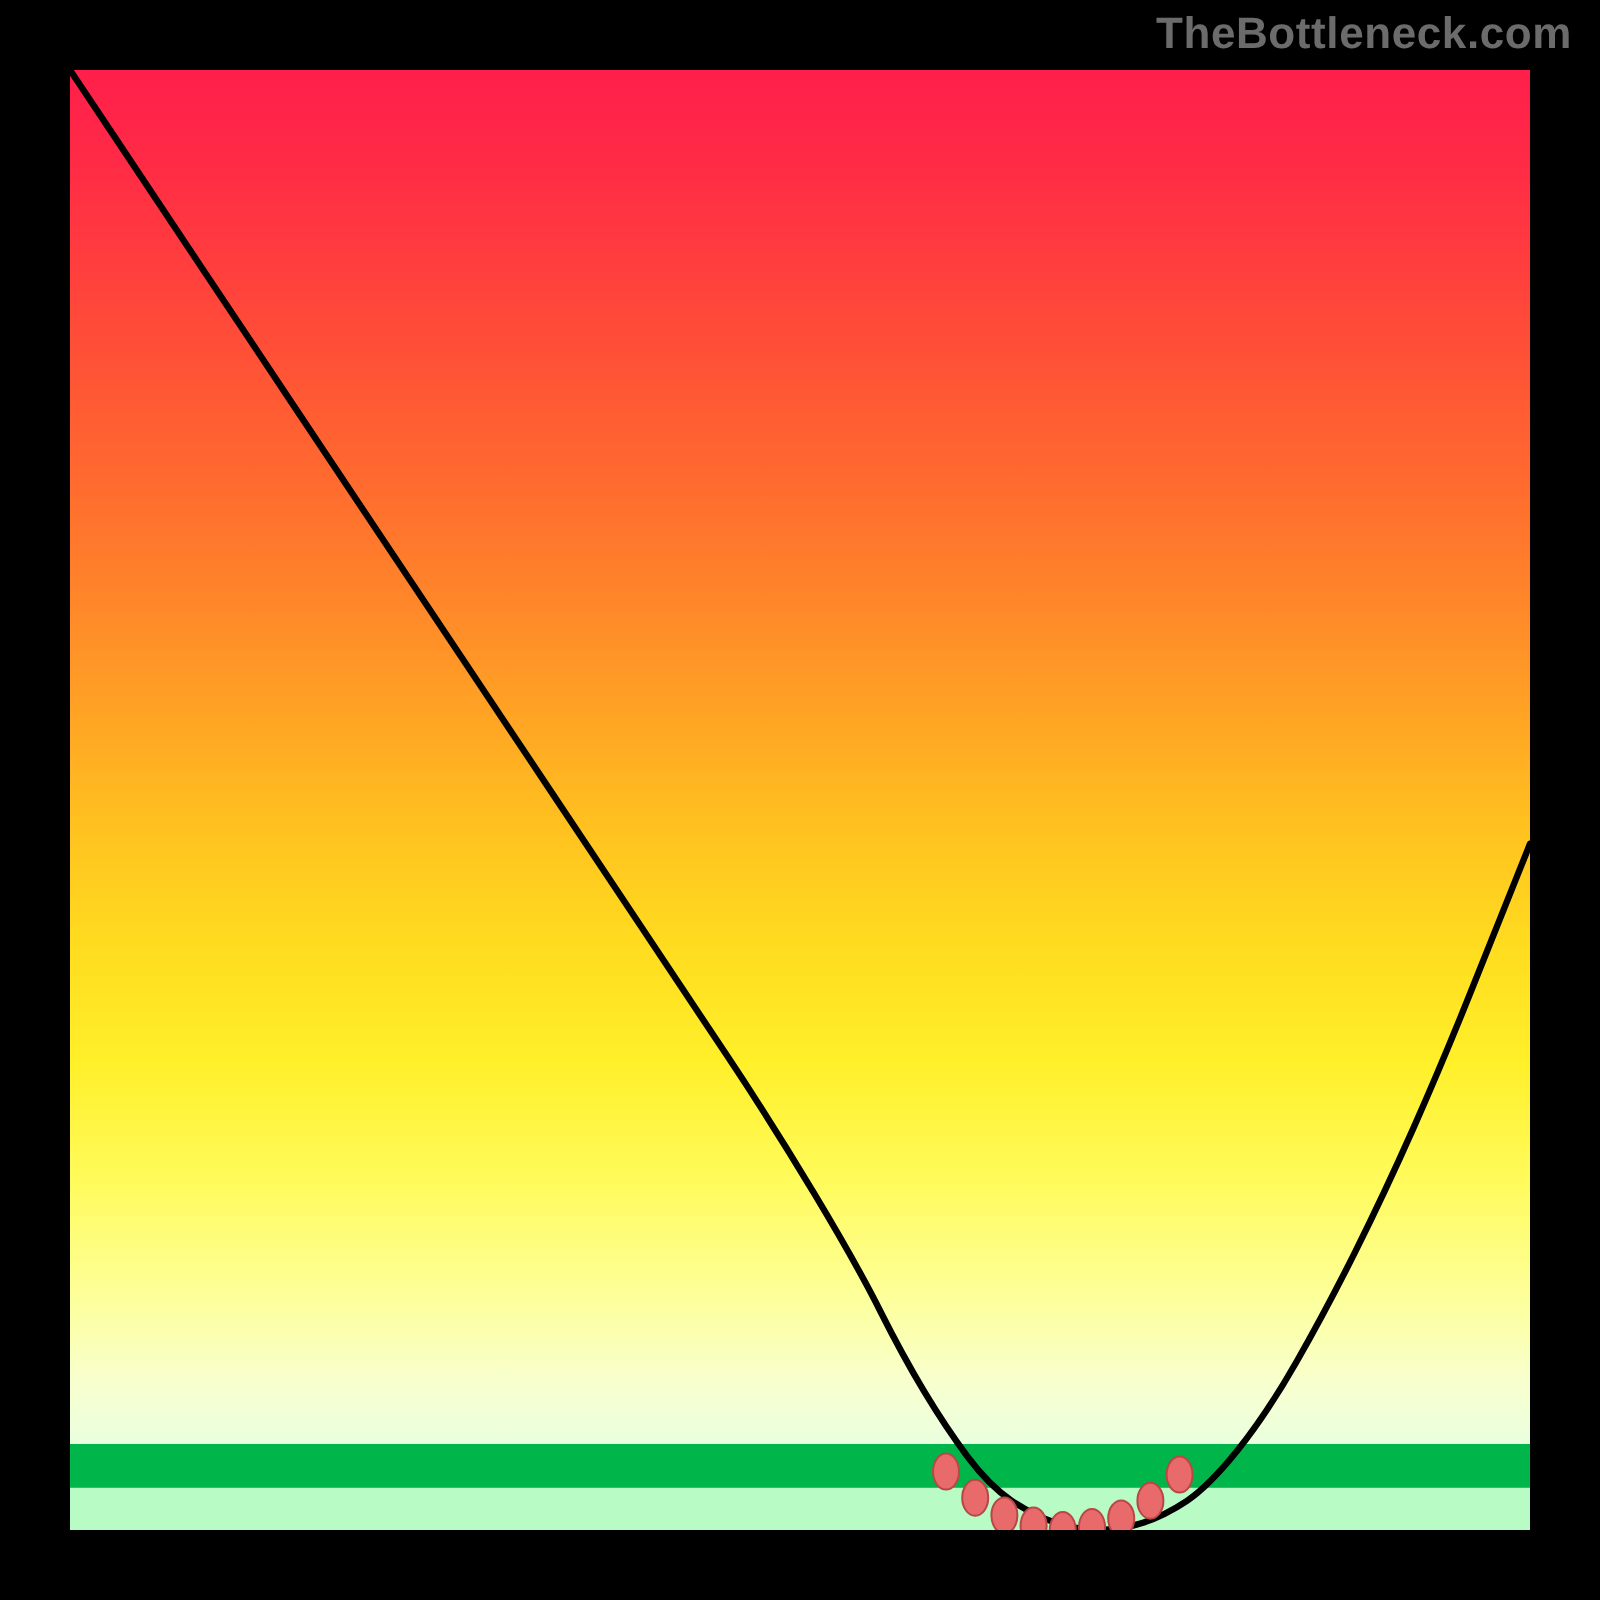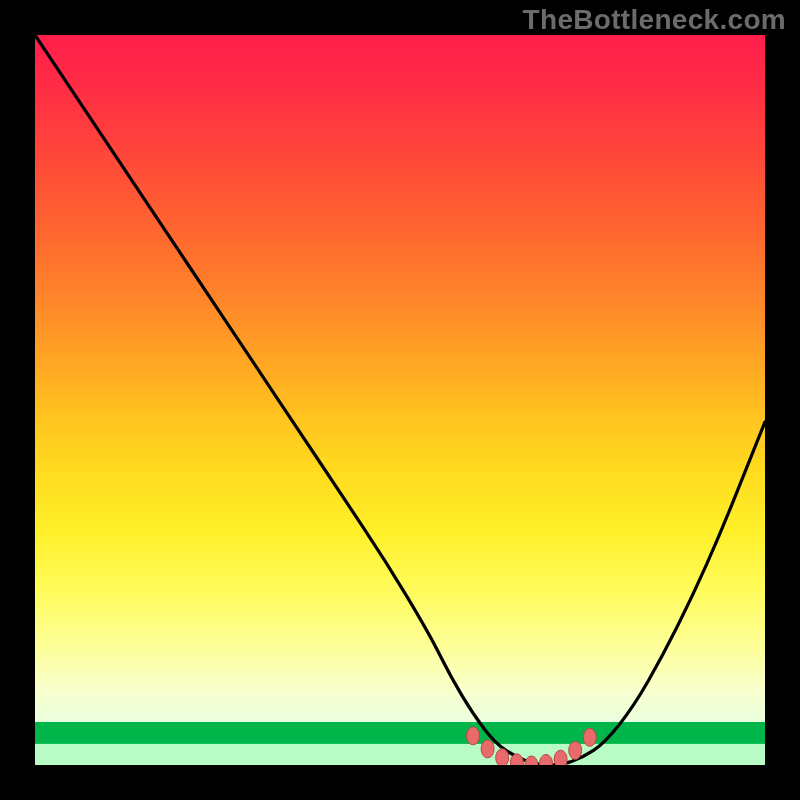--- a/index.html
+++ b/index.html
@@ -15,21 +15,21 @@
     position: relative;
     width: 800px;
     height: 800px;
     background: #000000;
   }
   .watermark {
     position: absolute;
     top: 4px;
     right: 14px;
     color: #6b6b6b;
-    font-size: 28px;
+    font-size: 22px;
     font-weight: 600;
     letter-spacing: 0.3px;
     user-select: none;
   }
   .plot-area {
     position: absolute;
     left: 35px;
     top: 35px;
     width: 730px;
     height: 730px;

